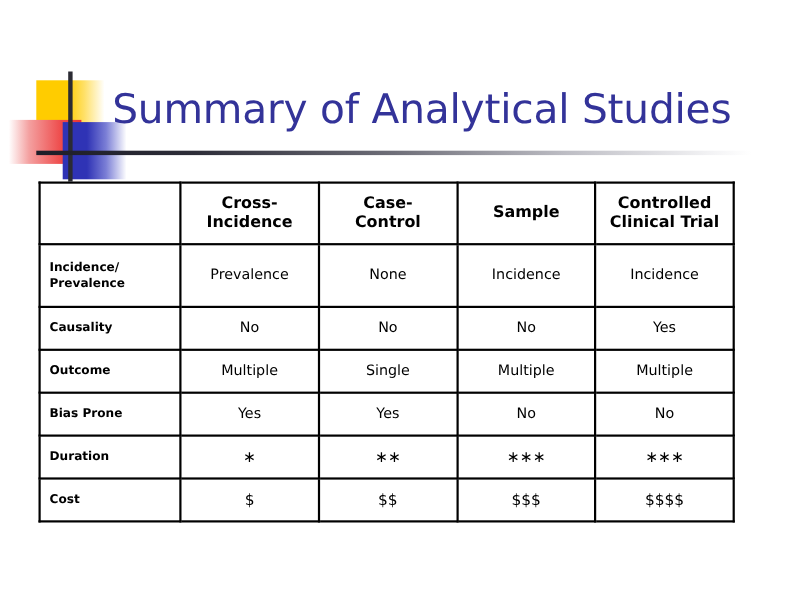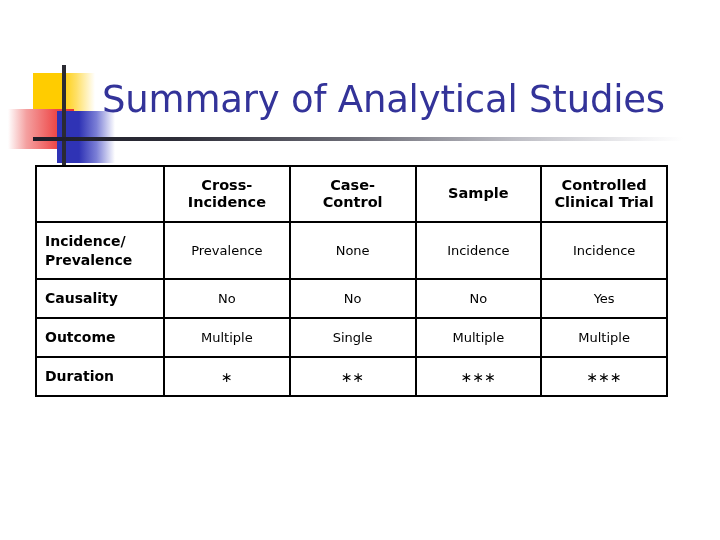--- a/index.html
+++ b/index.html
@@ -114,21 +114,21 @@
     font-size: 14.5px;
     font-weight: bold;
     line-height: 1.18;
     height: 54px;
   }
   .hdr-corner {
     height: 54px;
   }
   .row-label {
     font-family: "DejaVu Sans", sans-serif;
-    font-size: 14px;
+    font-size: 11px;
     font-weight: bold;
     text-align: left !important;
     padding-left: 8px !important;
     line-height: 1.3;
   }
   .data-cell {
     font-family: "DejaVu Sans", sans-serif;
     font-size: 13px;
     font-weight: 400;
   }
@@ -206,24 +206,38 @@
     </tr>
 
     <tr class="r-short">
       <td class="row-label">Outcome</td>
       <td class="data-cell">Multiple</td>
       <td class="data-cell">Single</td>
       <td class="data-cell">Multiple</td>
       <td class="data-cell">Multiple</td>
     </tr>
 
+    <tr class="r-short">
+      <td class="row-label">Bias Prone</td>
+      <td class="data-cell">Yes</td>
+      <td class="data-cell">Yes</td>
+      <td class="data-cell">No</td>
+      <td class="data-cell">No</td>
+    </tr>
 
 
     <tr class="r-short">
       <td class="row-label">Duration</td>
       <td class="data-cell symbol-cell">∗</td>
       <td class="data-cell symbol-cell">∗∗</td>
       <td class="data-cell symbol-cell">∗∗∗</td>
       <td class="data-cell symbol-cell">∗∗∗</td>
     </tr>
 
+    <tr class="r-short">
+      <td class="row-label">Cost</td>
+      <td class="data-cell symbol-cell">$</td>
+      <td class="data-cell symbol-cell">$$</td>
+      <td class="data-cell symbol-cell">$$$</td>
+      <td class="data-cell symbol-cell">$$$$</td>
+    </tr>
   </tbody>
 </table>
 
 </body></html>

